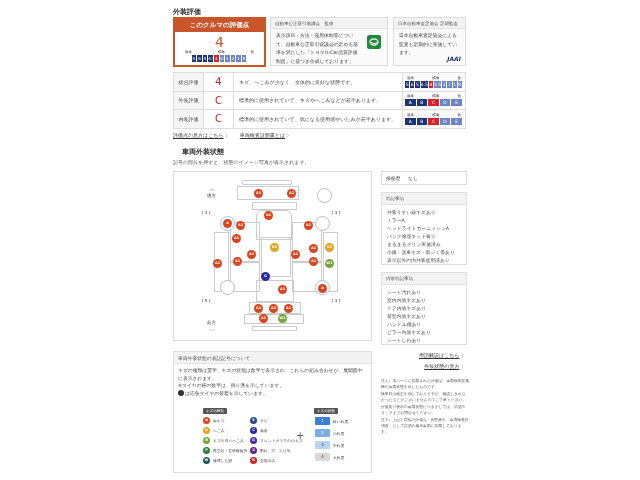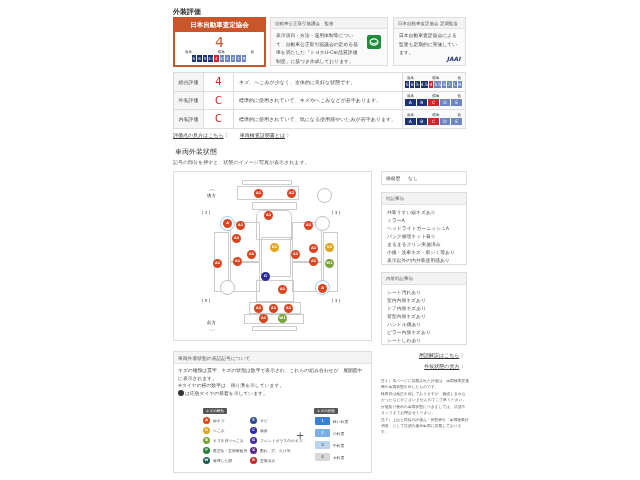--- a/index.html
+++ b/index.html
@@ -21,21 +21,21 @@
 .eval-table td{border:1px solid #ddd;height:18.5px;font-size:5px;vertical-align:middle}
 .eval-table td.lab{width:30px;background:#f5f5f5;text-align:center;color:#444}
 .eval-table td.grade{width:30px;text-align:center;color:#d3222a;font-size:10px}
 .eval-table td.desc{padding-left:5px;color:#444}
 .eval-table td.sc{width:63px;padding:1px 2px;background:#fafafa}
 .abc{display:flex}
 .abc span{flex:1;background:#1e3276;color:#fff;text-align:center;height:7px;line-height:7px;font-size:4.5px;border-right:0.5px solid #fff}
 .abc span.hl{background:#d3222a}
 .abc span.lt{background:#6c86c4}
 .link{color:#333;text-decoration:underline;font-size:5px}
-.h2{position:absolute;left:175px;top:147px;font-size:7px;font-weight:normal}
+.h2{position:absolute;left:182px;top:147px;font-size:7px;font-weight:bold}
 .sub{position:absolute;left:173px;top:159px;font-size:5px;color:#555}
 .diagram{position:absolute;left:173px;top:171px;width:199px;height:170px;border:1px solid #ddd;background:#fff}
 .side-box{position:absolute;left:381px;width:86px;border:1px solid #ddd;background:#fff}
 .side-box .t{background:#f3f3f3;border-bottom:1px solid #e3e3e3;font-size:4.5px;color:#555;padding:3px 4px;height:12px}
 .side-box ul{list-style:none;padding:4px 5px;font-size:4.8px;line-height:8px;color:#444}
 .legend{position:absolute;left:173px;top:351px;width:199px;height:122px;border:1px solid #ddd;background:#fff}
 .legend .t{background:#f3f3f3;border-bottom:1px solid #e3e3e3;font-size:4.8px;color:#555;padding:3px 4px;height:12px}
 .legend p{font-size:4.8px;line-height:7.5px;color:#444;padding:0 4px}
 .dot{position:absolute;width:9px;height:9px;border-radius:50%;color:#fff;font-size:3.5px;text-align:center;line-height:9px;font-weight:bold}
 .d-a{background:#d8461f}
@@ -51,21 +51,21 @@
 .leg-item .c{width:7px;height:7px;border-radius:50%;color:#fff;font-size:3.5px;text-align:center;line-height:7px;font-weight:bold}
 .lv{position:absolute;display:flex;align-items:center;gap:3px;font-size:3.8px;color:#444}
 .lv .b{width:15px;height:8px;text-align:center;line-height:8px;font-size:4px;color:#fff;border-radius:1px}
 </style>
 </head>
 <body>
 
 <div class="h1">外装評価</div>
 
 <div class="score-box">
-  <div class="score-head">日本自動車査定協会</div>
+  <div class="score-head">このクルマの評価点</div>
   <div class="score-num">4</div>
   <div class="scale-lbl" style="padding:0 10px">
     <span>最高</span>
     <span>標準</span>
     <span>低</span>
   </div>
   <div class="scale" id="card-scale">
       <span>S</span>
       <span>6</span>
       <span>5</span>

